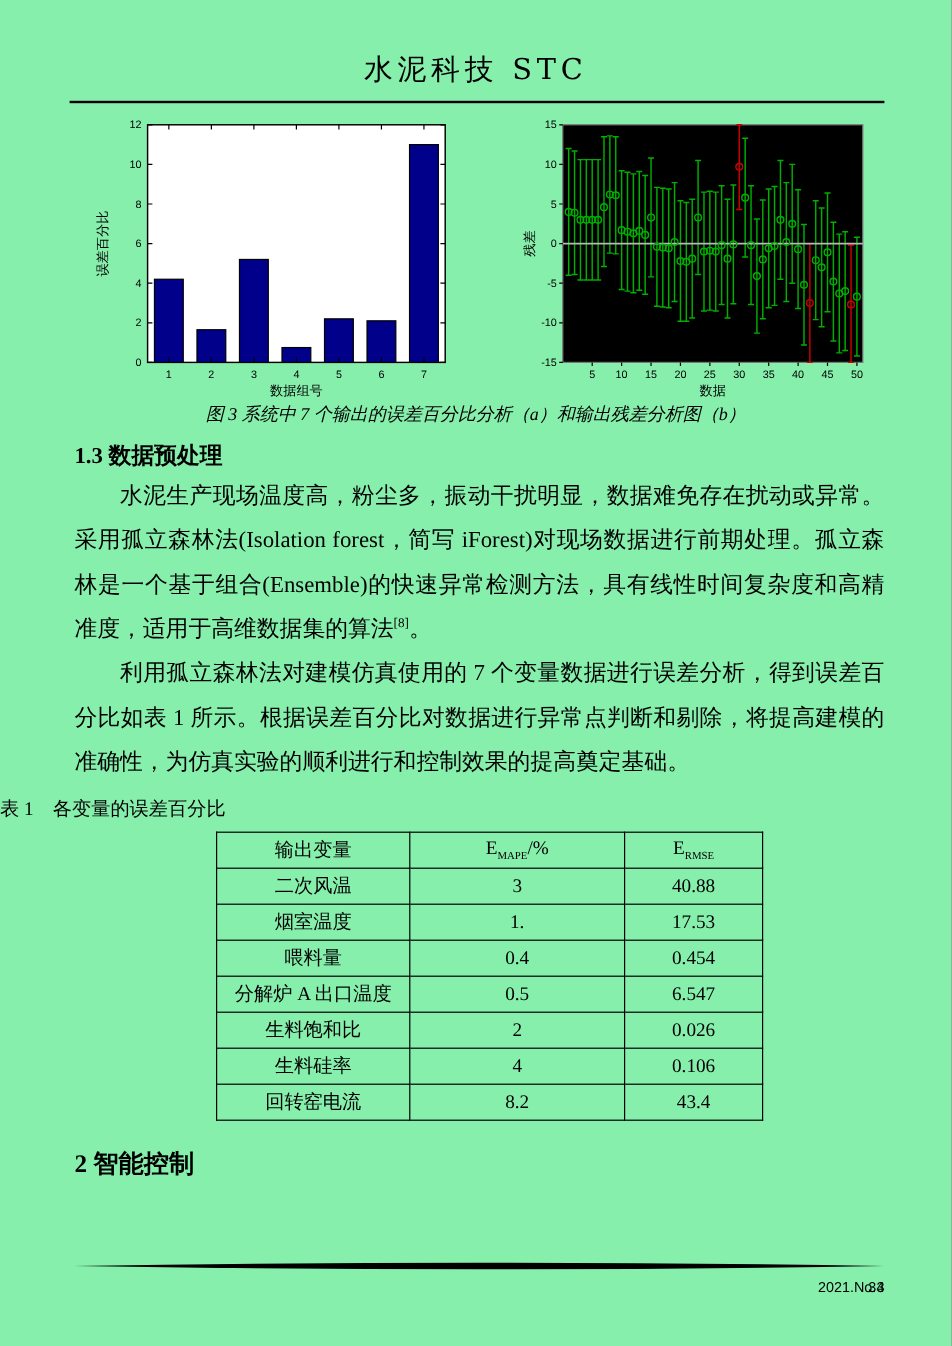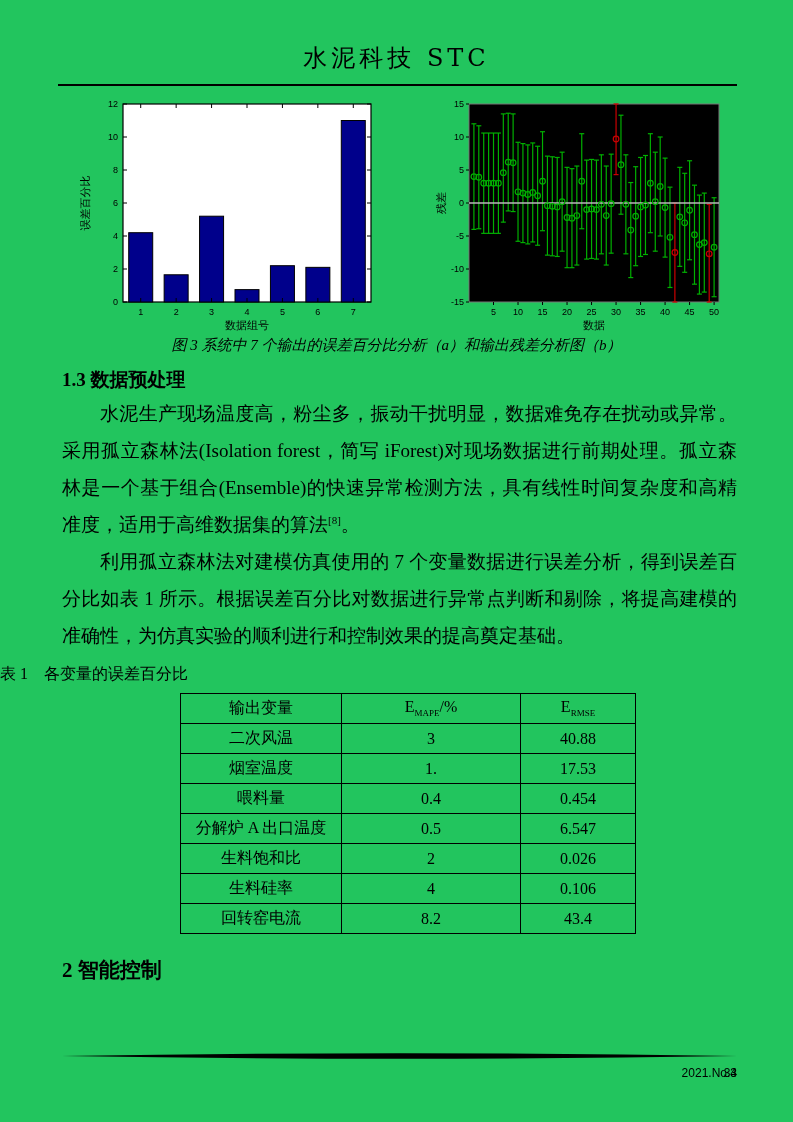--- a/index.html
+++ b/index.html
@@ -1,19 +1,19 @@
 <!DOCTYPE html>
 <html><head>
 <meta charset="utf-8">
 <style>
   html,body{margin:0;padding:0;background:#888;}
   .page{
     position:relative;
     width:793px;height:1122px;
-    background:#22c55e;
+    background:#86efac;
     font-family:"Liberation Serif",serif;
     color:#000;
     overflow:hidden;
     margin:0 auto;
   }
   .header-title{
     padding-top:42px;
     text-align:center;
     font-size:24px;
     letter-spacing:4px;

